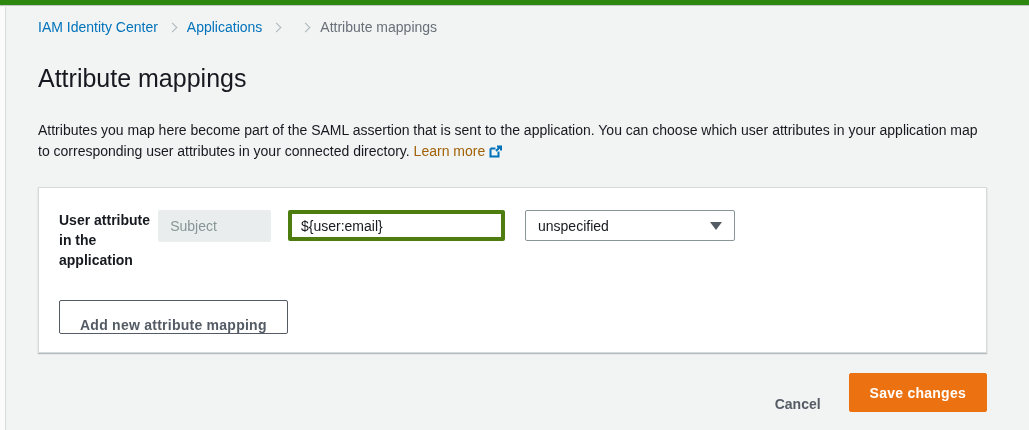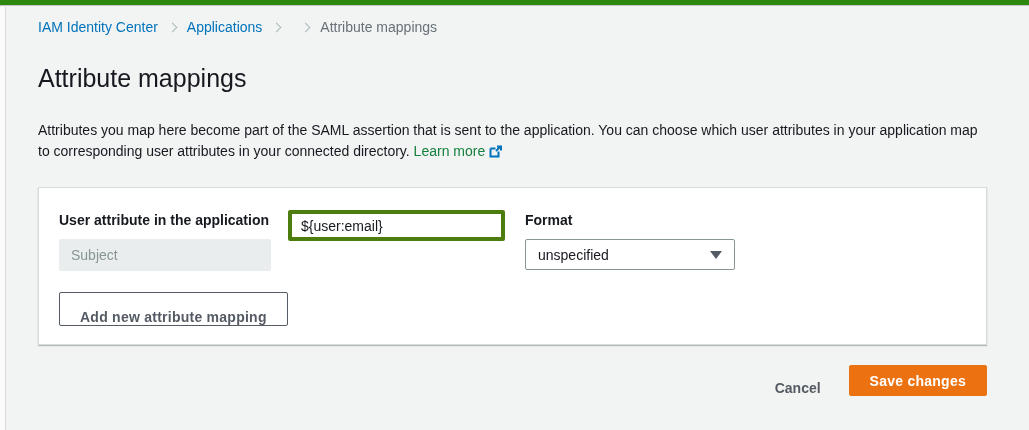--- a/index.html
+++ b/index.html
@@ -62,21 +62,21 @@
     line-height: 30px;
   }
   
   .page-desc {
     margin-top: 27px;
     width: 945px;
     line-height: 21px;
     color: #16191f;
   }
   .learn-more {
-    color: #15803d;
+    color: #a16207;
     text-decoration: none;
     cursor: pointer;
     white-space: nowrap;
   }
   .ext-icon {
     display: inline-block;
     vertical-align: -2px;
     margin-left: 4px;
   }
   
@@ -85,21 +85,21 @@
     width: 949px;
     background: #ffffff;
     border: 1px solid #d5dbdb;
     box-shadow: 0 1px 1px 0 rgba(0, 28, 36, 0.25);
     padding: 22px 20px 18px 20px;
   }
   .form-row {
     display: flex;
     align-items: flex-start;
   }
-  .col { display: flex; flex-direction: column; }
+  .col { display: flex; flex-direction: row; }
   .col-1 { width: 212px; margin-right: 17px; }
   .col-2 { width: 217px; margin-right: 20px; }
   .col-3 { width: 210px; }
   .field-label {
     font-weight: 700;
     font-size: 14px;
     line-height: 20px;
     color: #16191f;
     margin-bottom: 9px;
   }
@@ -172,21 +172,21 @@
     border: none;
     font-family: inherit;
     font-size: 14px;
     font-weight: 700;
     color: #545b64;
     cursor: pointer;
     margin-right: 28px;
     padding: 0;
   }
   .save-btn {
-    height: 31px;
+    height: 39px;
     padding: 0 20px;
     background: #ec7211;
     border: 1px solid #ec7211;
     border-radius: 2px;
     font-family: inherit;
     font-size: 14px;
     font-weight: 700;
     color: #ffffff;
     cursor: pointer;
     letter-spacing: 0.25px;
@@ -225,21 +225,20 @@
       <div class="col col-1">
         <label class="field-label">User attribute in the application</label>
         <input class="input-disabled" type="text" disabled="" value="Subject" style="">
       </div>
 
       <div class="col col-2">
         <input class="input-text" type="text" value="${user:email}" style="">
       </div>
 
       <div class="col col-3">
-        <label class="field-label">Format</label>
         <div class="select-box">
           <span>unspecified</span>
           <span class="caret-down"></span>
         </div>
       </div>
 
     </div>
 
     <button class="add-btn">Add new attribute mapping</button>
   </section>

